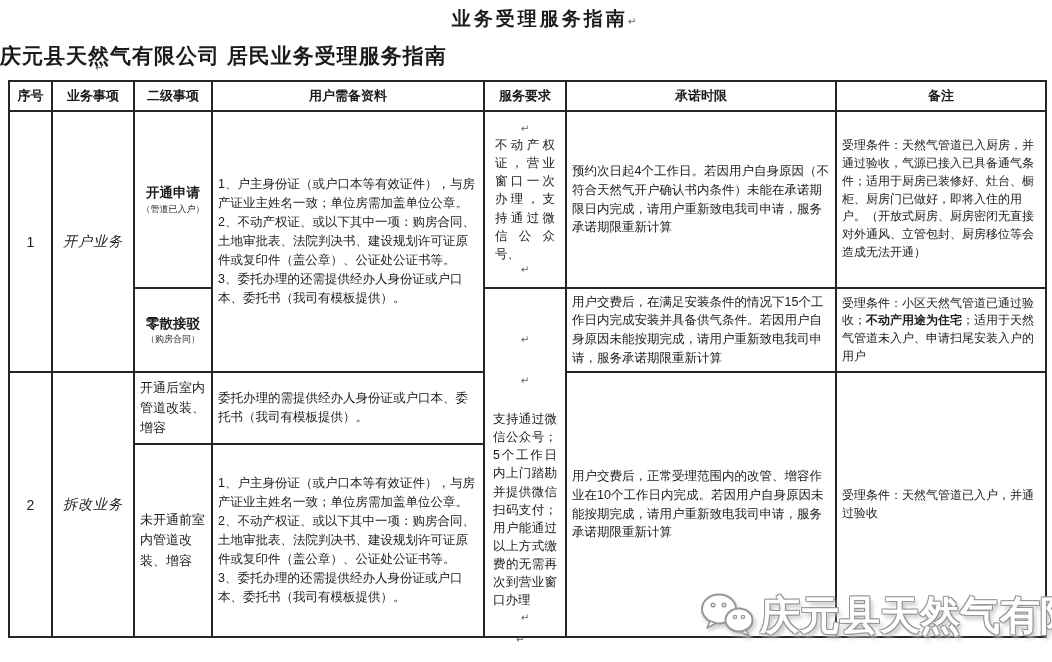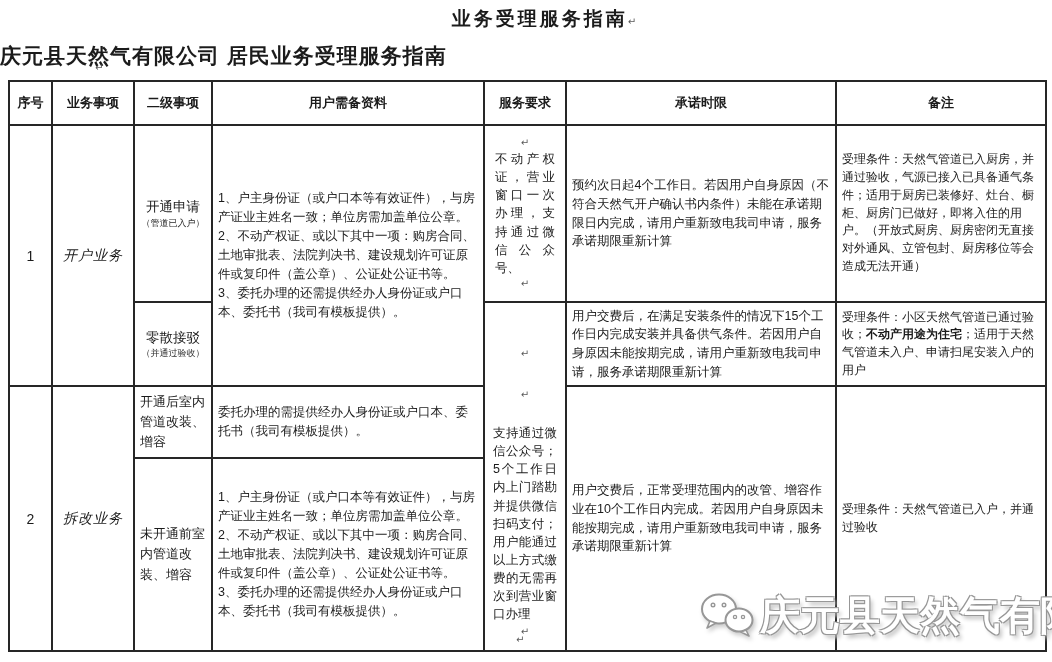--- a/index.html
+++ b/index.html
@@ -12,21 +12,21 @@
   .pmark{font-size:10px;color:#5a5a5a;font-weight:normal;letter-spacing:0;}
   .pmark.abs{position:absolute;}
   table.guide{position:absolute;left:8px;top:80px;width:1037px;border-collapse:collapse;
               table-layout:fixed;}
   table.guide th,table.guide td{border:2px solid #262626;padding:2px 5px;
               vertical-align:middle;overflow:hidden;font-weight:normal;}
   table.guide th{font-size:13px;font-weight:bold;text-align:center;padding:4px 1px;}
   .serial{font-size:14px;text-align:center;}
   .business{font-size:14px;text-align:center;letter-spacing:1px;font-style:italic;}
   .subitem{text-align:center;line-height:1.35;}
-  .subitem .main{font-size:13.5px;font-weight:normal;}
+  .subitem .main{font-size:13.5px;font-weight:bold;}
   .subitem .note{font-size:9px;color:#2a2a2a;}
   .subitem2{text-align:left;font-size:13px;line-height:1.55;}
   .materials{font-size:12.5px;line-height:1.52;white-space:pre-line;text-align:left;}
   .promise{font-size:12.5px;line-height:1.5;text-align:left;}
   .remark{font-size:12px;line-height:1.48;text-align:left;}
   .remark b{font-weight:bold;}
   .svc-td{padding:0;}
   .svc-flex{height:100%;display:flex;flex-direction:column;align-items:center;
             font-size:12.5px;line-height:1.45;}
   .svc1{justify-content:space-between;padding:4px 2px;}
@@ -59,21 +59,21 @@
     <colgroup>
       <col style="width:43px">
         <col style="width:82px">
         <col style="width:78px">
       <col style="width:272px">
         <col style="width:82px">
         <col style="width:270px">
       <col style="width:210px">
     </colgroup>
     <tbody>
-        <tr style="height:44px">
+        <tr style="height:30px">
       <th>序号</th>
       <th>业务事项</th>
       <th>二级事项</th>
       <th>用户需备资料</th>
       <th>服务要求</th>
       <th>承诺时限</th>
       <th>备注</th>
     </tr>
 
     <tr style="height:177px">
@@ -93,21 +93,21 @@
           <span class="pmark">↵</span>
         </div>
       </td>
       <td class="promise">预约次日起4个工作日。若因用户自身原因（不符合天然气开户确认书内条件）未能在承诺期限日内完成，请用户重新致电我司申请，服务承诺期限重新计算</td>
       <td class="remark">受理条件：天然气管道已入厨房，并通过验收，气源已接入已具备通气条件；适用于厨房已装修好、灶台、橱柜、厨房门已做好，即将入住的用户。（开放式厨房、厨房密闭无直接对外通风、立管包封、厨房移位等会造成无法开通）</td>
     </tr>
 
     <tr style="height:84px">
       <td class="subitem">
         <div class="main">零散接驳</div>
-        <div class="note">（并通过验收）</div>
+        <div class="note">（购房合同）</div>
       </td>
       <td rowspan="3" class="svc-td">
         <div class="svc-flex svc2">
           <span class="pmark pm1">↵</span>
           <span class="pmark pm2">↵</span>
           <span class="txt">支持通过微信公众号；5个工作日内上门踏勘并提供微信扫码支付；用户能通过以上方式缴费的无需再次到营业窗口办理</span>
           <span class="pmark pm3">↵</span>
         </div>
       </td>
       <td class="promise">用户交费后，在满足安装条件的情况下15个工作日内完成安装并具备供气条件。若因用户自身原因未能按期完成，请用户重新致电我司申请，服务承诺期限重新计算</td>

